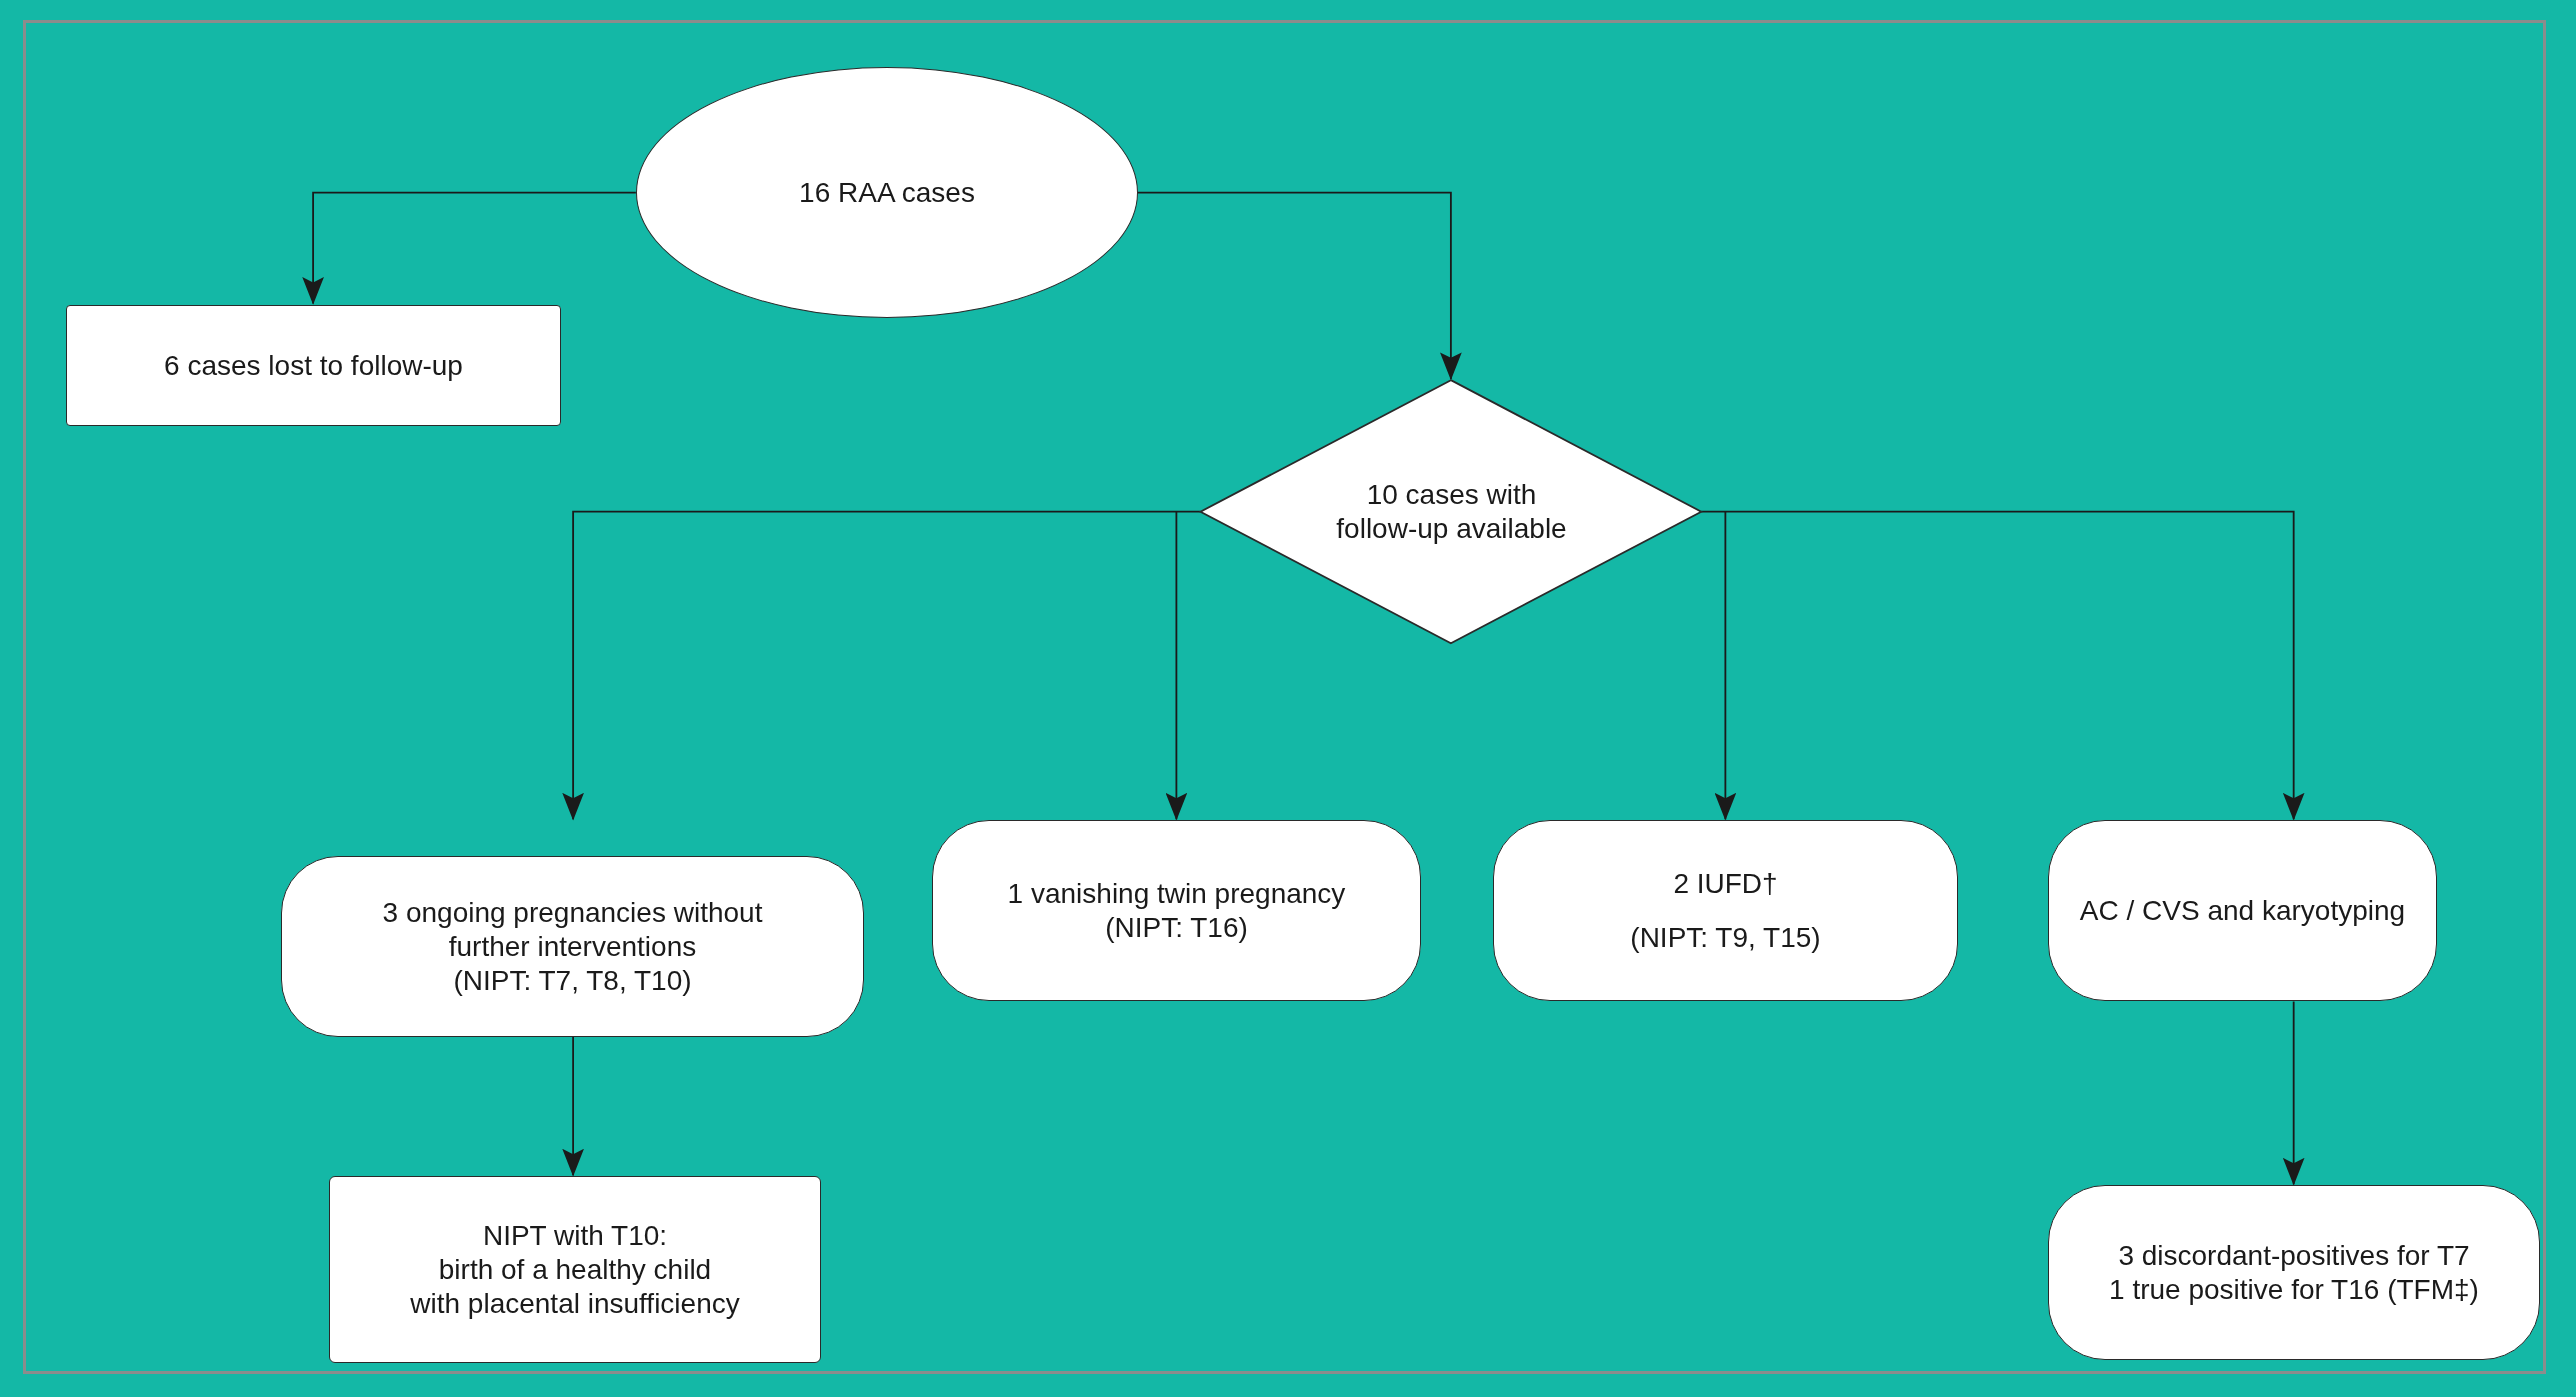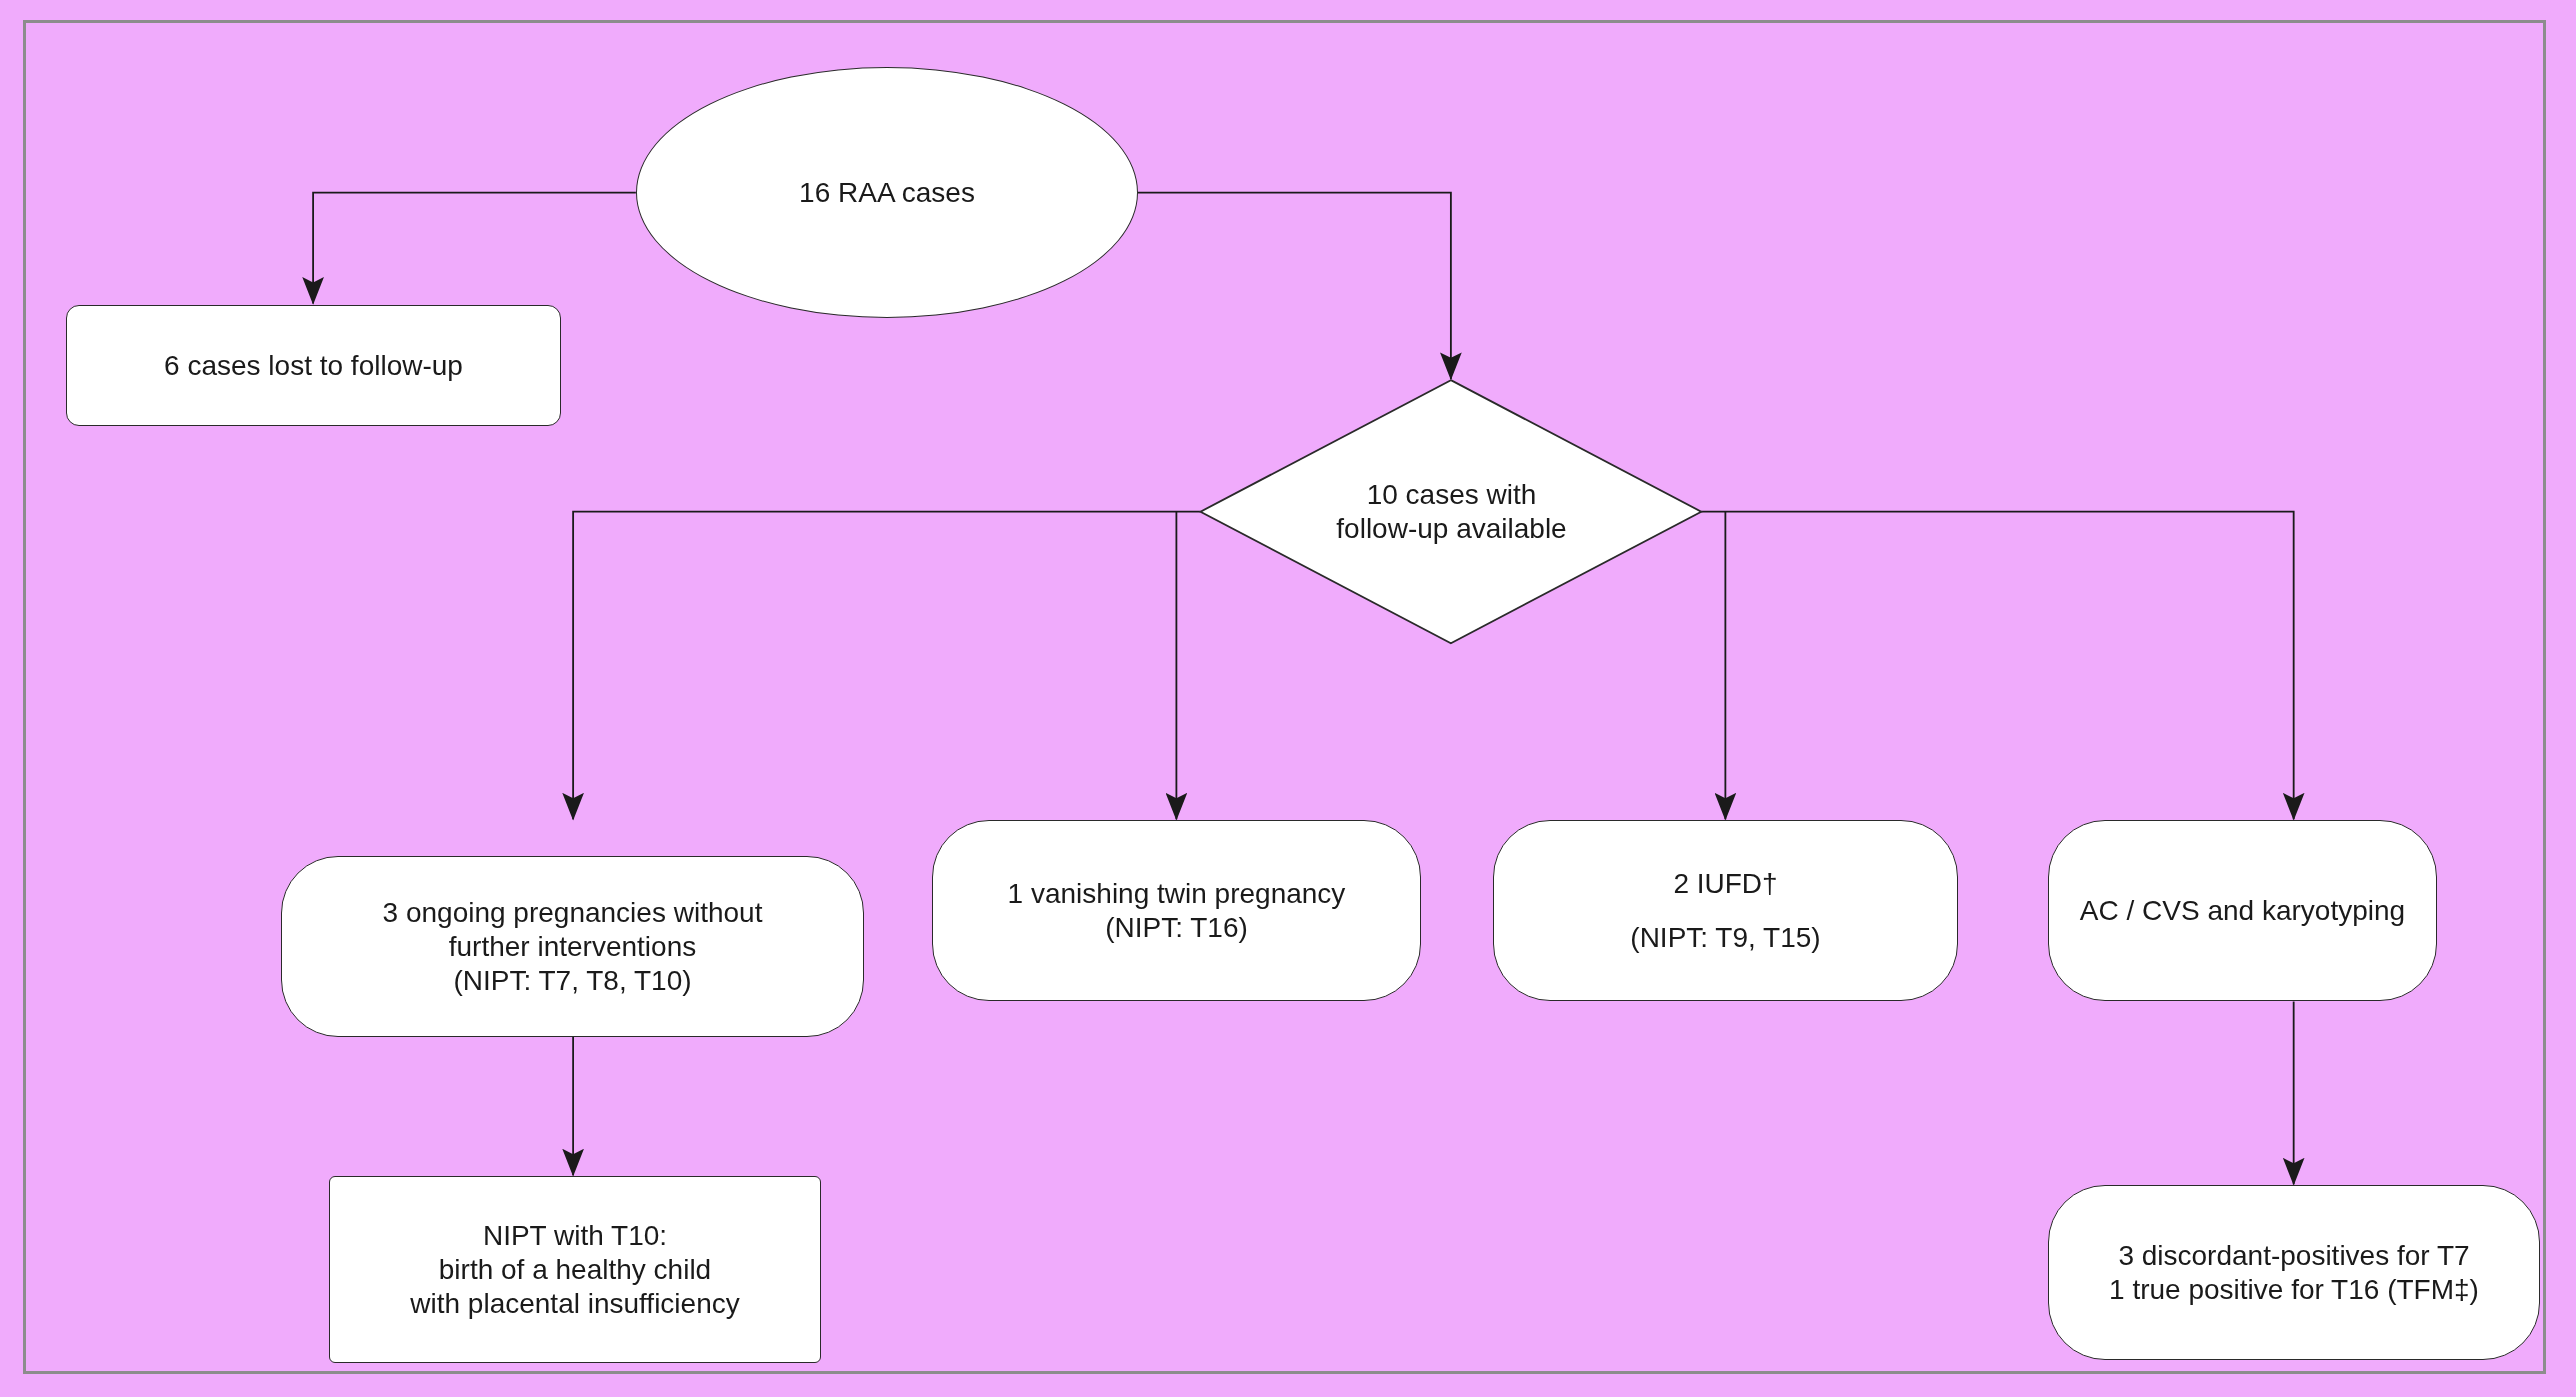--- a/index.html
+++ b/index.html
@@ -4,21 +4,21 @@
 <style>
   html, body {
     margin: 0;
     padding: 0;
     background: #ffffff;
   }
   #canvas {
     position: relative;
     width: 2576px;
     height: 1398px;
-    background: #f0abfc;
+    background: #14b8a6;
     font-family: "Liberation Sans", "DejaVu Sans", sans-serif;
     color: #1a1a1a;
     transform-origin: 0 0;
   }
   .frame {
     position: absolute;
     left: 23px; top: 20px;
     width: 2523px; height: 1354px;
     border: 3.6px solid #8c8c8c;
     box-sizing: border-box;
@@ -30,21 +30,21 @@
     border: 1.8px solid #2a2a2a;
     display: flex;
     flex-direction: column;
     align-items: center;
     justify-content: center;
     text-align: center;
     font-size: 28px;
     line-height: 34px;
   }
   .ellipse { border-radius: 50%; }
-  .stadium-sm { border-radius: 13px; }
+  .stadium-sm { border-radius: 4px; }
   .stadium { border-radius: 57px; }
   .diamond-label {
     position: absolute;
     display: flex;
     flex-direction: column;
     align-items: center;
     justify-content: center;
     text-align: center;
     font-size: 28px;
     line-height: 34px;

